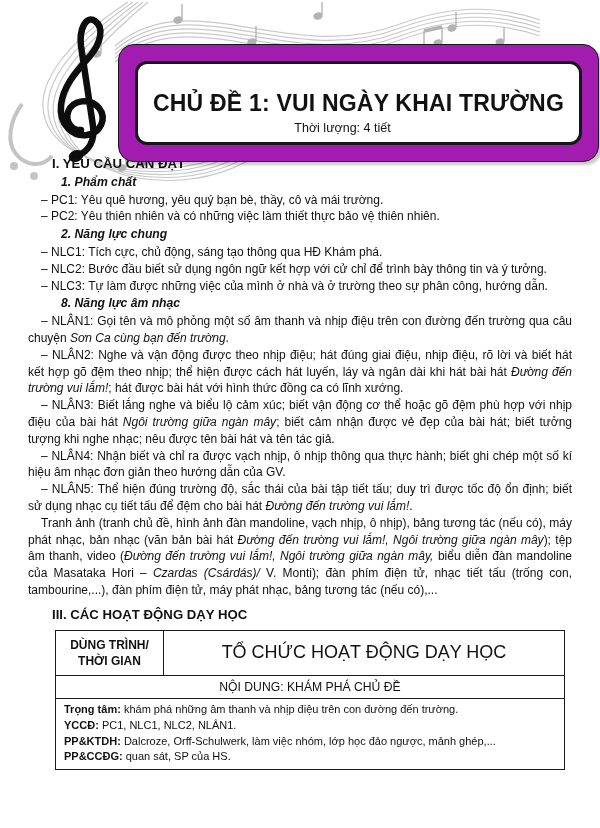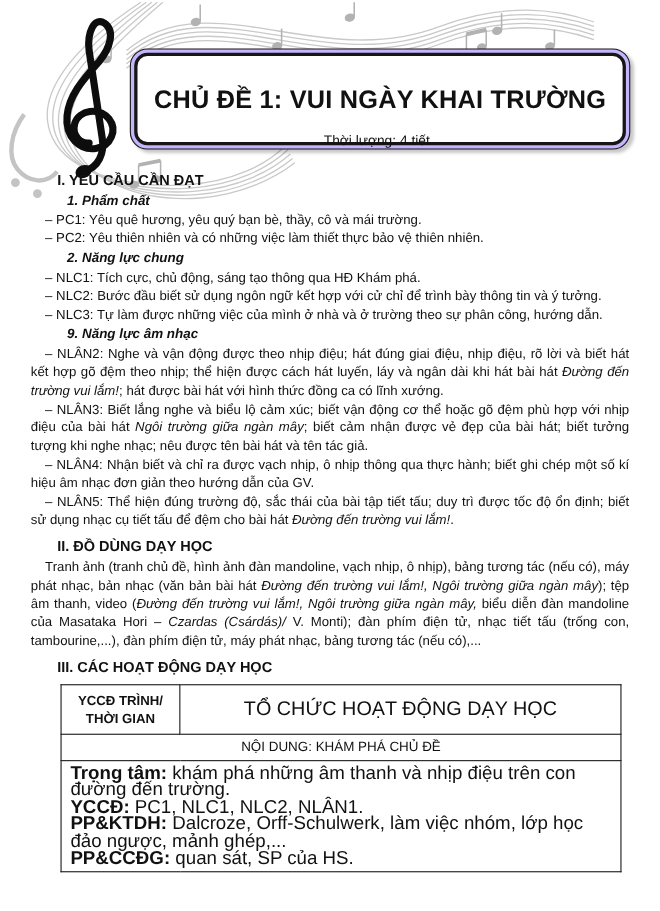--- a/index.html
+++ b/index.html
@@ -5,21 +5,21 @@
   html,body{margin:0;padding:0;background:#ffffff;}
   .page{
     position:relative;width:600px;height:828px;background:#fff;overflow:hidden;
     font-family:"Liberation Sans","DejaVu Sans",sans-serif;color:#111;
   }
   
   .decor{position:absolute;left:0;top:0;z-index:0;}
   
   .title-box{
     position:absolute;left:118px;top:44px;width:447px;height:84px;z-index:2;
-    border:1.5px solid #161616;border-radius:16px;background:#c4b5fd;padding:3px;
+    border:1.5px solid #161616;border-radius:16px;background:#a21caf;padding:16px;
     box-shadow:3px 3px 3px rgba(0,0,0,.22);
   }
   .title-box-inner{
     width:100%;height:100%;box-sizing:border-box;border:3px solid #161616;border-radius:12px;
     display:flex;align-items:center;justify-content:center;background:#fff;
   }
   .chapter-title{font-size:23px;font-weight:bold;letter-spacing:.2px;white-space:nowrap;}
   .pill{
     position:absolute;left:225px;top:117px;width:235px;height:21px;z-index:3;
     border-radius:11px;display:flex;align-items:center;justify-content:center;
@@ -39,21 +39,21 @@
   .it{font-style:italic;}
   .bold{font-weight:bold;}
   
   .lesson-table{
     margin:6px 0 0 27px;width:510px;border-collapse:collapse;table-layout:fixed;
   }
   .lesson-table td{border:1.6px solid #1a1a1a;vertical-align:middle;}
   .th1{width:103px;text-align:center;font-weight:bold;font-size:12px;line-height:16px;padding:6px 2px;}
   .th2{text-align:center;font-weight:normal;font-size:18px;padding:6px 2px;}
   .section-cell{text-align:center;font-weight:normal;font-size:12.2px;padding:3px 2px;}
-  .detail-cell{padding:3px 8px 4px 8px;font-size:17px;line-height:15.6px;}
+  .detail-cell{padding:3px 8px 4px 8px;font-size:11px;line-height:15.6px;}
   .detail-line{margin:0;}
 </style>
 </head>
 <body>
 
 <div class="page">
 
   <svg class="decor" width="545" height="200" viewBox="0 0 545 200" aria-hidden="true">
     <g stroke="#c9c9c9" stroke-width="1.2" fill="none">
       <path d="M115,46 C190,-18 290,66 400,24 C460,2 505,8 540,20"></path>
@@ -129,35 +129,35 @@
   <div class="content">
     <div>
         <div class="heading"><span>I. YÊU CẦU CẦN ĐẠT</span></div>
         <div class="subheading"><span>1. Phẩm chất</span></div>
         <div class="para"><span>– PC1: Yêu quê hương, yêu quý bạn bè, thầy, cô và mái trường.</span></div>
         <div class="para"><span>– PC2: Yêu thiên nhiên và có những việc làm thiết thực bảo vệ thiên nhiên.</span></div>
         <div class="subheading"><span>2. Năng lực chung</span></div>
         <div class="para"><span>– NLC1: Tích cực, chủ động, sáng tạo thông qua HĐ Khám phá.</span></div>
         <div class="para"><span>– NLC2: Bước đầu biết sử dụng ngôn ngữ kết hợp với cử chỉ để trình bày thông tin và ý tưởng.</span></div>
         <div class="para"><span>– NLC3: Tự làm được những việc của mình ở nhà và ở trường theo sự phân công, hướng dẫn.</span></div>
-        <div class="subheading"><span>9. Năng lực âm nhạc</span></div>
+        <div class="subheading"><span>8. Năng lực âm nhạc</span></div>
+        <div class="para"><span>– NLÂN1: Gọi tên và mô phỏng một số âm thanh và nhịp điệu trên con đường đến trường qua câu chuyện </span><span class="it">Sơn Ca cùng bạn đến trường</span><span>.</span></div>
         <div class="para"><span>– NLÂN2: Nghe và vận động được theo nhịp điệu; hát đúng giai điệu, nhịp điệu, rõ lời và biết hát kết hợp gõ đệm theo nhịp; thể hiện được cách hát luyến, láy và ngân dài khi hát bài hát </span><span class="it">Đường đến trường vui lắm!</span><span>; hát được bài hát với hình thức đồng ca có lĩnh xướng.</span></div>
         <div class="para"><span>– NLÂN3: Biết lắng nghe và biểu lộ cảm xúc; biết vận động cơ thể hoặc gõ đệm phù hợp với nhịp điệu của bài hát </span><span class="it">Ngôi trường giữa ngàn mây</span><span>; biết cảm nhận được vẻ đẹp của bài hát; biết tưởng tượng khi nghe nhạc; nêu được tên bài hát và tên tác giả.</span></div>
         <div class="para"><span>– NLÂN4: Nhận biết và chỉ ra được vạch nhịp, ô nhịp thông qua thực hành; biết ghi chép một số kí hiệu âm nhạc đơn giản theo hướng dẫn của GV.</span></div>
         <div class="para"><span>– NLÂN5: Thể hiện đúng trường độ, sắc thái của bài tập tiết tấu; duy trì được tốc độ ổn định; biết sử dụng nhạc cụ tiết tấu để đệm cho bài hát </span><span class="it">Đường đến trường vui lắm!</span><span>.</span></div>
-        <div class="heading"><span>II. ĐỒ DÙNG DẠY HỌC</span></div>
         <div class="para"><span>Tranh ảnh (tranh chủ đề, hình ảnh đàn mandoline, vạch nhịp, ô nhịp), bảng tương tác (nếu có), máy phát nhạc, bản nhạc (văn bản bài hát </span><span class="it">Đường đến trường vui lắm!, Ngôi trường giữa ngàn mây</span><span>); tệp âm thanh, video (</span><span class="it">Đường đến trường vui lắm!, Ngôi trường giữa ngàn mây,</span><span> biểu diễn đàn mandoline của Masataka Hori – </span><span class="it">Czardas (Csárdás)/</span><span> V. Monti); đàn phím điện tử, nhạc tiết tấu (trống con, tambourine,...), đàn phím điện tử, máy phát nhạc, bảng tương tác (nếu có),...</span></div>
         <div class="heading"><span>III. CÁC HOẠT ĐỘNG DẠY HỌC</span></div>
       </div>
 
     <table class="lesson-table">
       <tbody>
           <tr>
         <td class="th1">
-          <div>YCCĐ TRÌNH/</div>
+          <div>DÙNG TRÌNH/</div>
           <div>THỜI GIAN</div>
         </td>
         <td class="th2">TỔ CHỨC HOẠT ĐỘNG DẠY HỌC</td>
       </tr>
       <tr>
         <td class="section-cell" colspan="2">NỘI DUNG: KHÁM PHÁ CHỦ ĐỀ</td>
       </tr>
       <tr>
         <td class="detail-cell" colspan="2">
               <div class="detail-line"><span class="bold">Trọng tâm:</span> khám phá những âm thanh và nhịp điệu trên con đường đến trường.</div>

